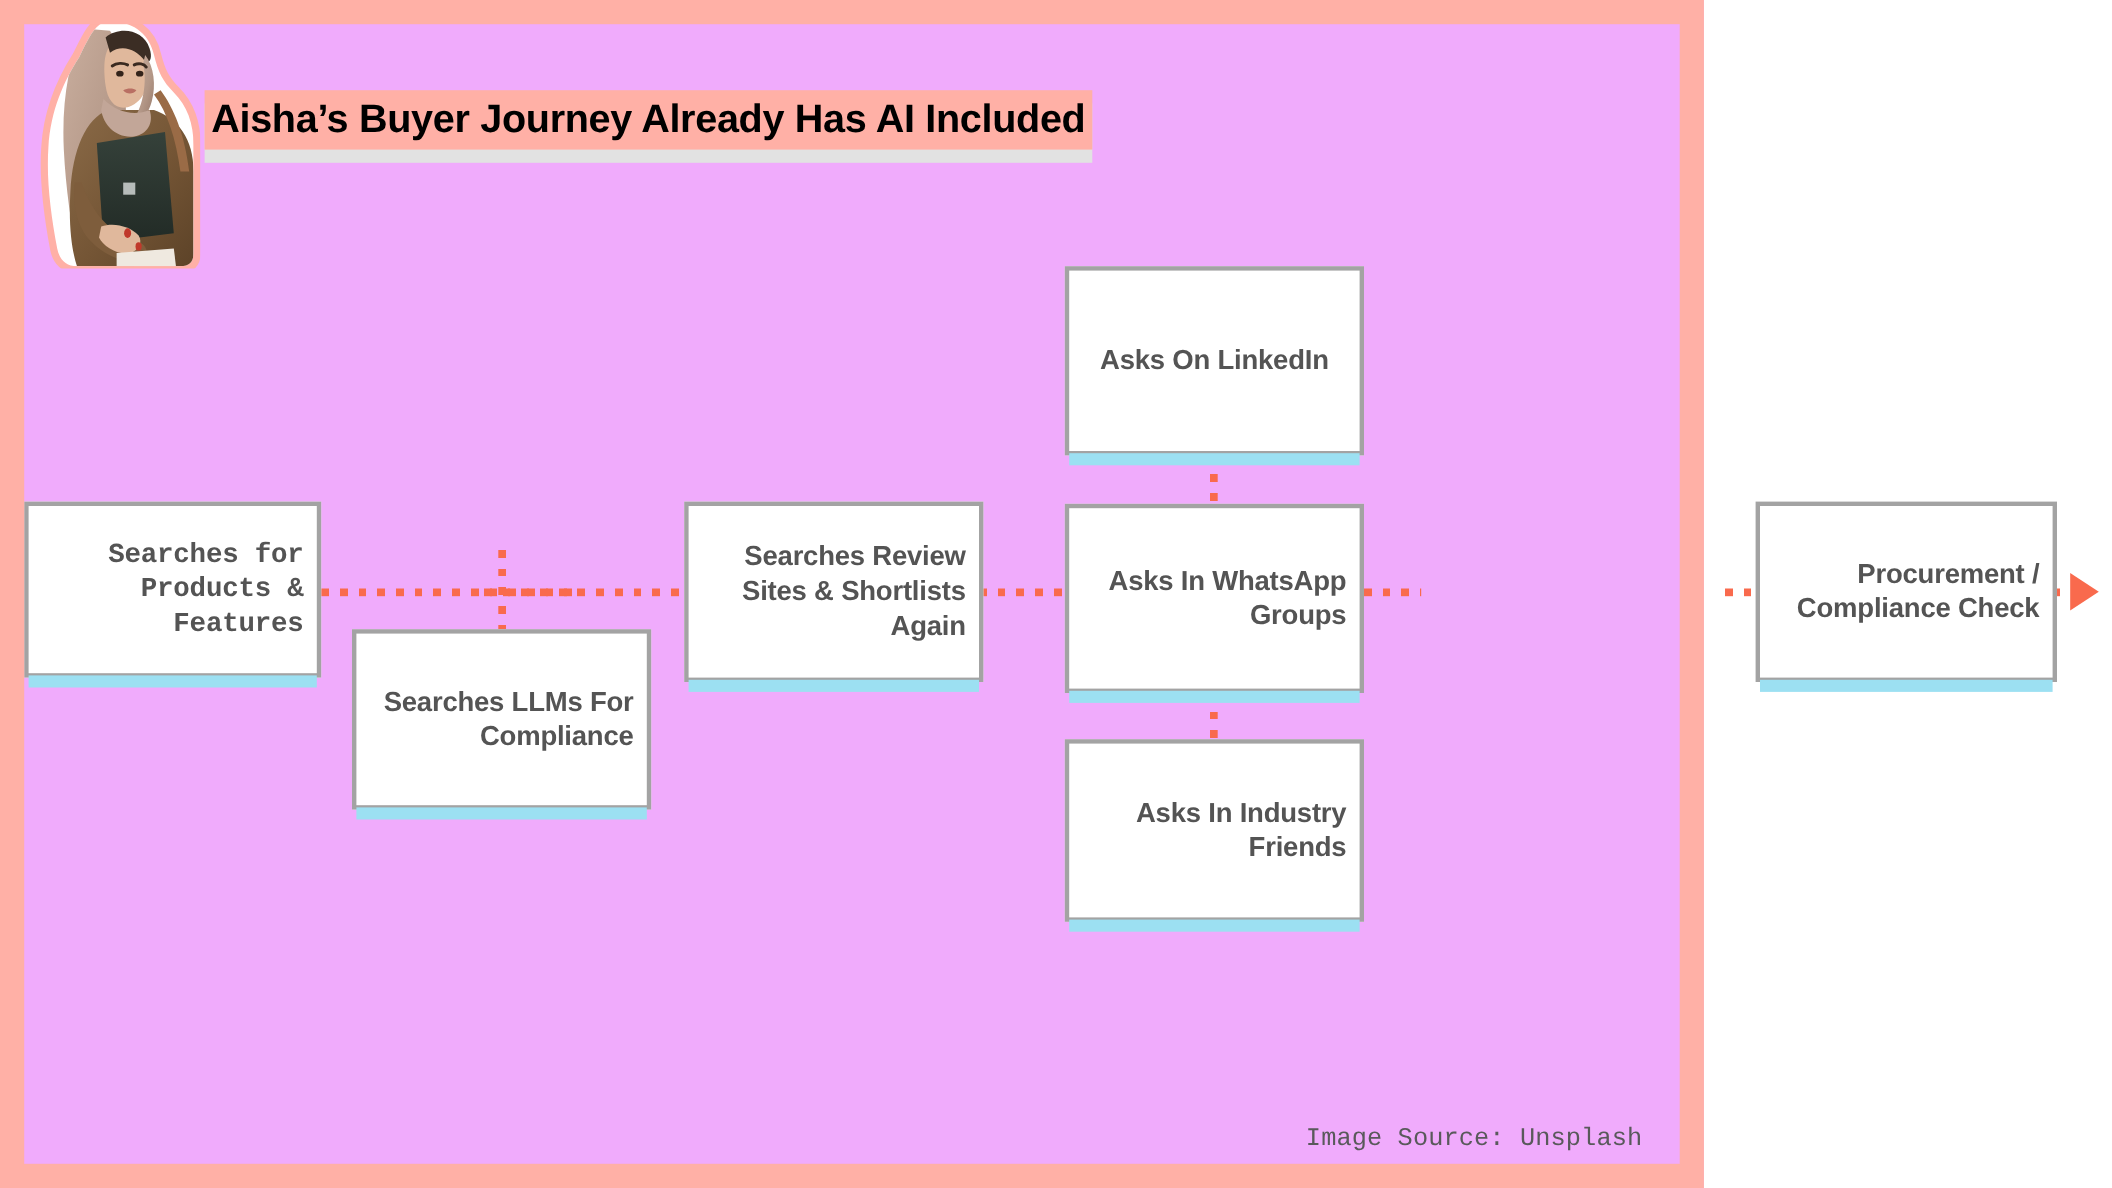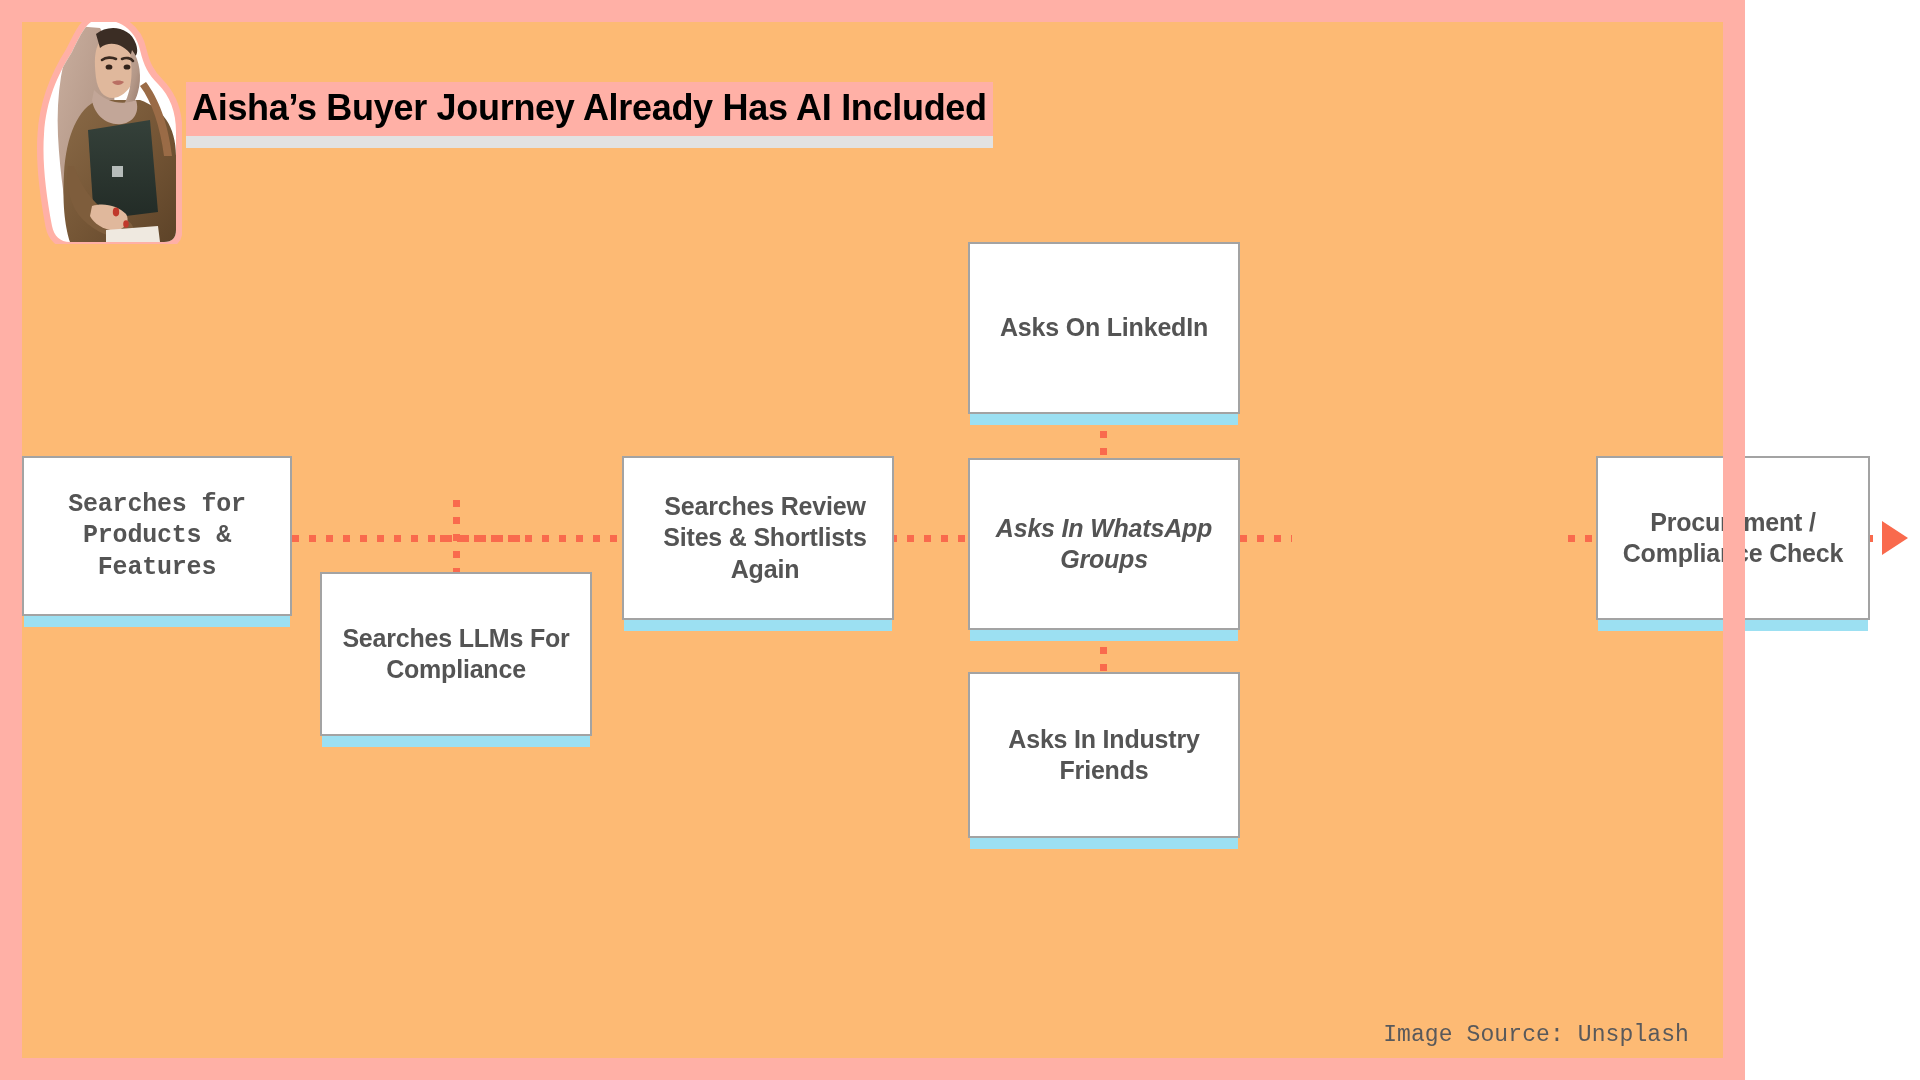--- a/index.html
+++ b/index.html
@@ -8,23 +8,23 @@
     width: 1920px;
     height: 1080px;
     background: #ffffff;
     font-family: "Liberation Sans", sans-serif;
     overflow: hidden;
   }
 
   
   #slide {
     position: relative;
-    width: 1745px;
+    width: 1549px;
     height: 1080px;
-    background: #fdba74;
+    background: #f0abfc;
   }
 
   #frame-border {
     position: absolute;
     inset: 0;
     border: 22px solid #ffb0a6;
     pointer-events: none;
     z-index: 40;
   }
 
@@ -69,25 +69,25 @@
     width: 146px;
     height: 228px;
     z-index: 35;
   }
   #person svg { display: block; width: 100%; height: 100%; }
 
   
   .node {
     position: absolute;
     background: #ffffff;
-    border: 2px solid #a3a3a3;
+    border: 4px solid #a3a3a3;
     display: flex;
     align-items: center;
     justify-content: center;
-    text-align: center;
+    text-align: right;
     z-index: 20;
   }
   .node .node-label {
     font-size: 25px;
     font-weight: bold;
     line-height: 1.25;
     color: #545454;
     padding: 0 12px;
     letter-spacing: -0.2px;
   }
@@ -247,21 +247,21 @@
   </div>
 
   <div class="node" style="left:622px; top:456px; width:272px; height:164px;padding-left:14px;">
     <span class="node-label">Searches Review Sites &amp; Shortlists Again</span>
   </div>
 
   <div class="node" style="left:968px; top:242px; width:272px; height:172px;">
     <span class="node-label">Asks On LinkedIn</span>
   </div>
 
-  <div class="node" style="left:968px; top:458px; width:272px; height:172px;font-style:italic;">
+  <div class="node" style="left:968px; top:458px; width:272px; height:172px;">
     <span class="node-label">Asks In WhatsApp Groups</span>
   </div>
 
   <div class="node" style="left:968px; top:672px; width:272px; height:166px;">
     <span class="node-label">Asks In Industry Friends</span>
   </div>
 
 
   <div class="node" style="left:1596px; top:456px; width:274px; height:164px;">
     <span class="node-label">Procurement / Compliance Check</span>

